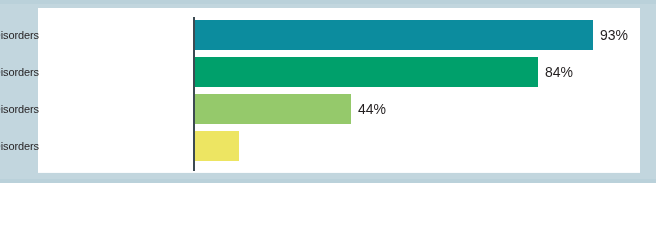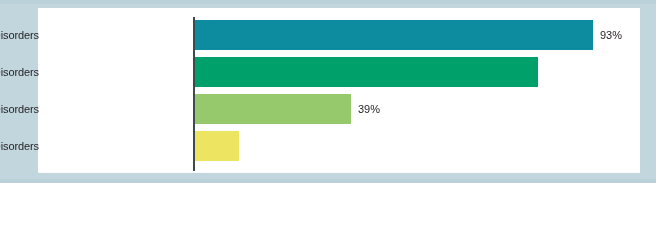--- a/index.html
+++ b/index.html
@@ -67,21 +67,21 @@
     position: absolute;
     left: 157px;
     top: 0;
     height: 30px;
   }
   .bar-value {
     position: absolute;
     top: 0;
     height: 30px;
     line-height: 30px;
-    font-size: 11px;
+    font-size: 14px;
     color: #231f20;
     white-space: nowrap;
   }
 </style>
 </head>
 <body>
 
 <div id="chart-canvas">
 
   <div id="frame-top-band"></div>
@@ -93,26 +93,27 @@
 
     <div class="bar-row" style="top:12px; width:602px;">
       <div class="bar-label">Rectal Sensitivity Disorders</div>
       <div class="bar-rect" style="width:398px; background:#0c8c9e;"></div>
       <div class="bar-value" style="left:562px;">93%</div>
     </div>
 
     <div class="bar-row" style="top:49px; width:602px;">
       <div class="bar-label">Rectoanal Coordination Disorders</div>
       <div class="bar-rect" style="width:343px; background:#00a06b;"></div>
+      <div class="bar-value" style="left:507px;">84%</div>
     </div>
 
     <div class="bar-row" style="top:86px; width:602px;">
       <div class="bar-label">Tone and Contractility Disorders</div>
       <div class="bar-rect" style="width:156px; background:#95c96b;"></div>
-      <div class="bar-value" style="left:320px;">39%</div>
+      <div class="bar-value" style="left:320px;">44%</div>
     </div>
 
     <div class="bar-row" style="top:123px; width:602px;">
       <div class="bar-label">RAIR Disorders</div>
       <div class="bar-rect" style="width:44px; background:#ede562;"></div>
     </div>
 
   </div>
 </div>
 

